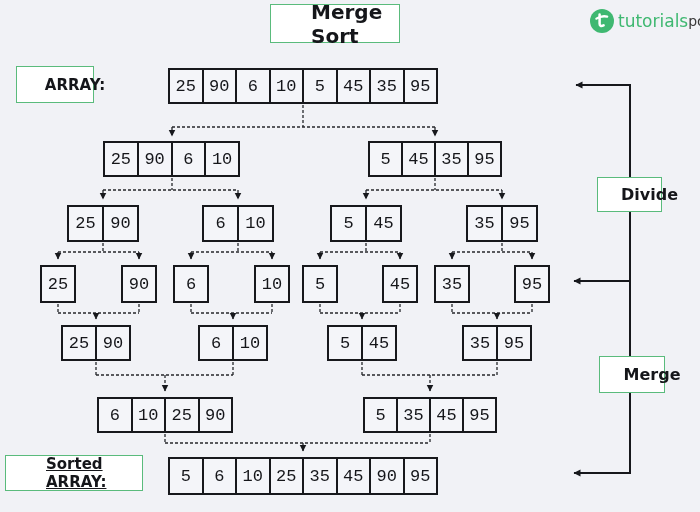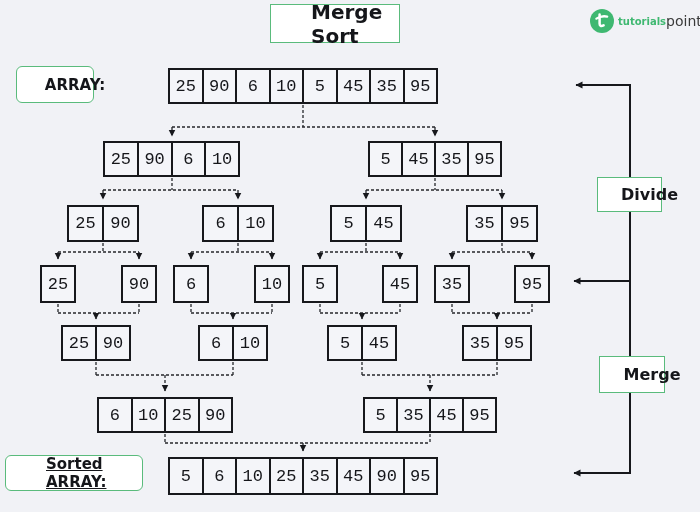--- a/index.html
+++ b/index.html
@@ -9,24 +9,24 @@
   html,body{margin:0;padding:0;background:var(--bg);}
   body{font-family:"DejaVu Sans","Liberation Sans",sans-serif;color:var(--text);}
   #canvas{position:relative;width:700px;height:512px;background:var(--bg);overflow:hidden;}
   svg.lines{position:absolute;left:0;top:0;z-index:1;}
   .abox{position:absolute;display:flex;border:2px solid var(--line);background:var(--cell_bg);box-sizing:border-box;z-index:2;font-family:Liberation Mono, monospace;}
   .cell{flex:1;display:flex;align-items:center;justify-content:center;font-size:17px;color:var(--text);border-right:2px solid var(--line);}
   .cell:last-child{border-right:none;}
   .single{align-items:center;justify-content:center;font-size:17px;}
   .greenbox{position:absolute;background:var(--panel);border:1.5px solid var(--green);display:flex;align-items:center;justify-content:center;font-weight:bold;box-sizing:border-box;z-index:3;color:var(--text);padding-left:40px;}
   .title{font-size:20px;}
-  .rowlabel{font-size:15px;border-radius:6px;}
+  .rowlabel{font-size:15px;}
   .sidelabel{font-size:16px;}
   .brand{position:absolute;left:590px;top:9px;display:flex;align-items:center;gap:4px;z-index:3;}
-  .brand-bold{font-weight:bold;color:var(--logo_green);font-size:10px;}
+  .brand-bold{font-weight:normal;color:var(--logo_green);font-size:17px;}
   .brand-light{color:#3a3a3a;font-size:14px;}
 </style>
 </head>
 <body>
 
 <div id="canvas">
 
   <svg class="lines" width="700" height="512" viewBox="0 0 700 512">
     <defs>
       <marker id="mArr" markerWidth="9" markerHeight="8" refX="6.5" refY="3.5" orient="auto" markerUnits="userSpaceOnUse">

